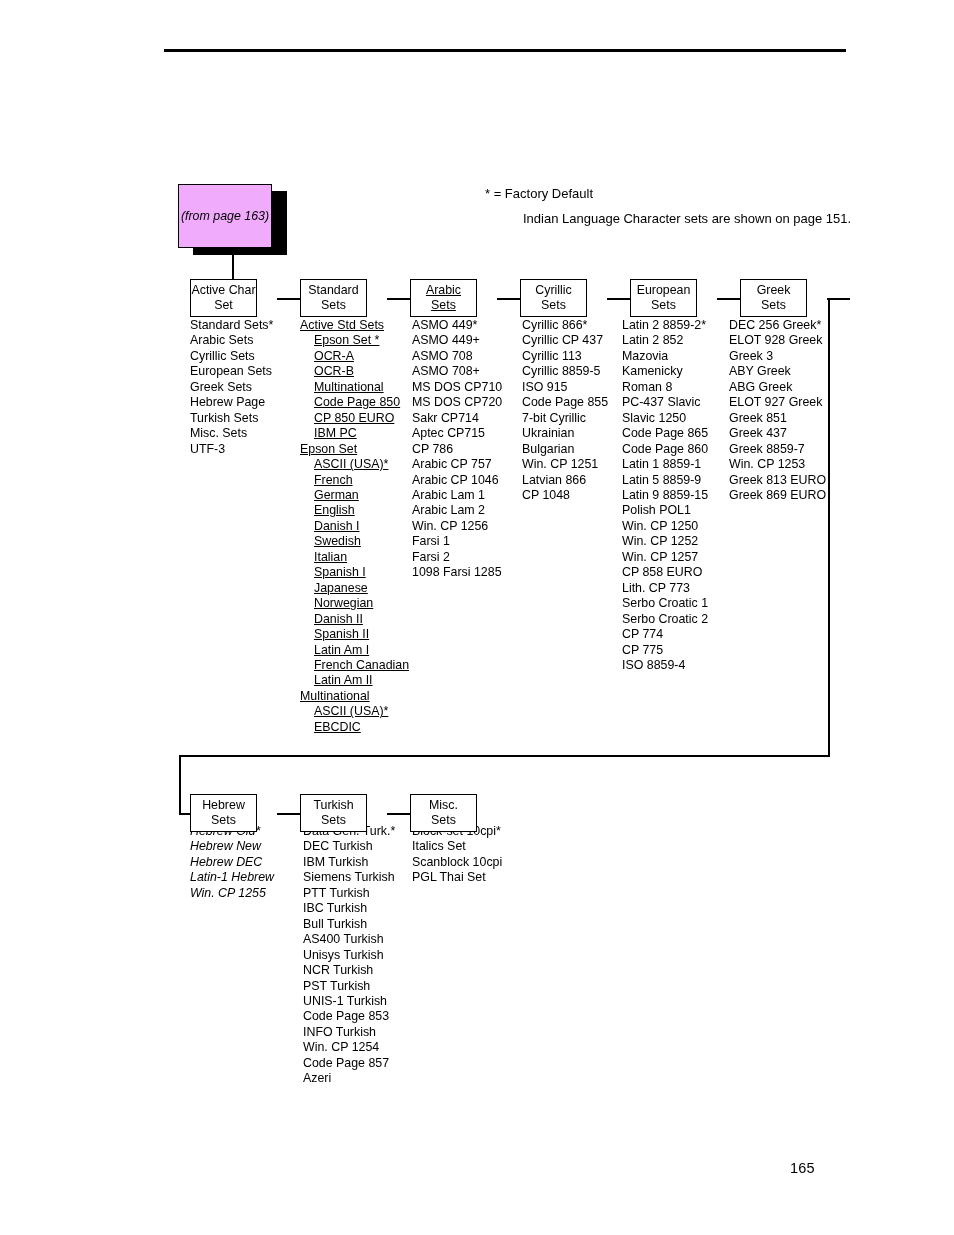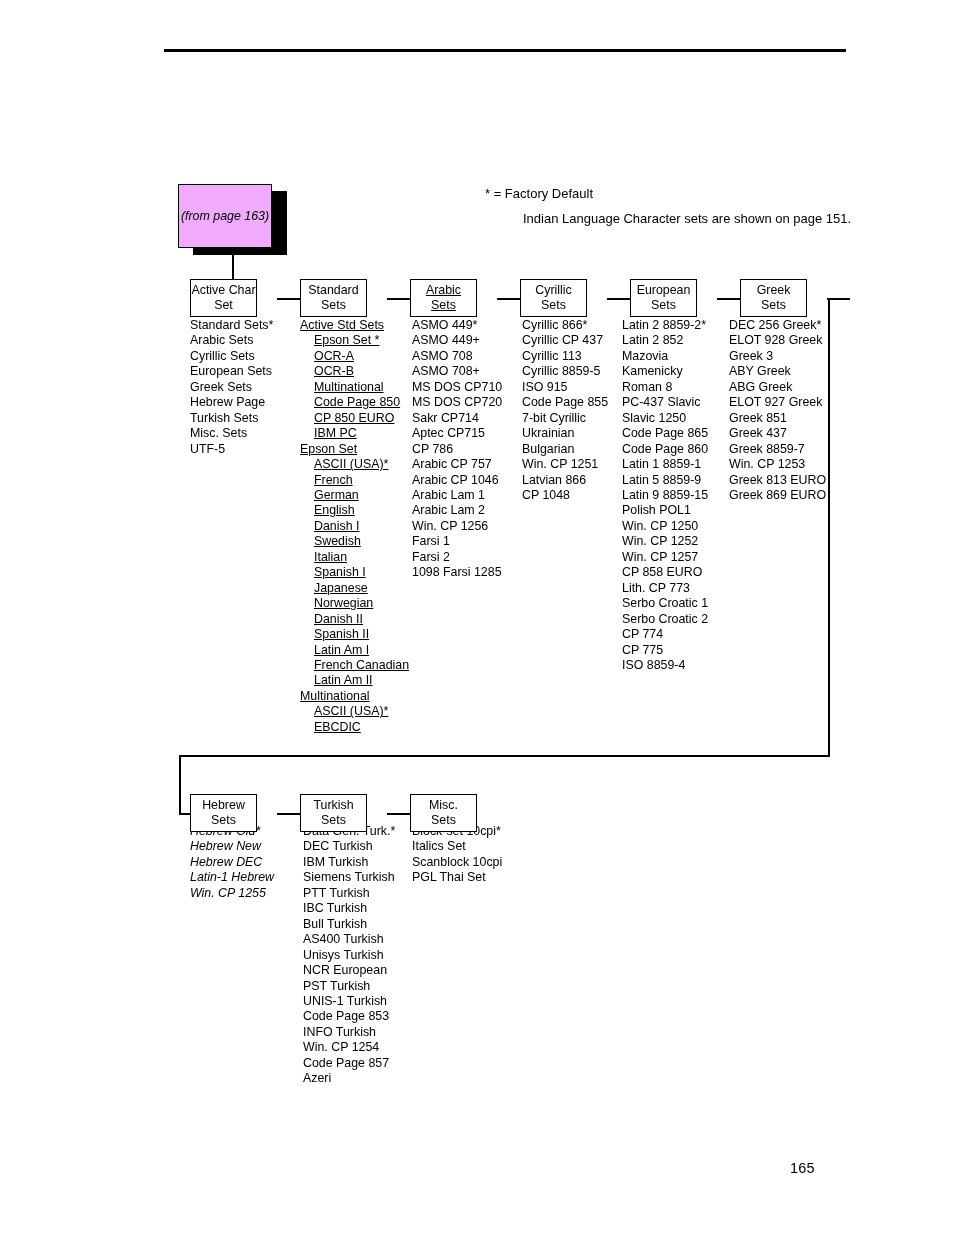--- a/index.html
+++ b/index.html
@@ -167,21 +167,21 @@
 
 <div class="col" style="left:190px; top:318px;">
     <span class="item">Standard Sets*</span>
     <span class="item">Arabic Sets</span>
     <span class="item">Cyrillic Sets</span>
     <span class="item">European Sets</span>
     <span class="item">Greek Sets</span>
     <span class="item">Hebrew Page</span>
     <span class="item">Turkish Sets</span>
     <span class="item">Misc. Sets</span>
-    <span class="item">UTF-5</span>
+    <span class="item">UTF-3</span>
   </div>
 <div class="col" style="left:300px; top:318px;text-decoration:underline;">
     <span class="item">Active Std Sets</span>
     <span class="item ind1">Epson Set *</span>
     <span class="item ind1">OCR-A</span>
     <span class="item ind1">OCR-B</span>
     <span class="item ind1">Multinational</span>
     <span class="item ind1">Code Page 850</span>
     <span class="item ind1">CP 850 EURO</span>
     <span class="item ind1">IBM PC</span>
@@ -301,21 +301,21 @@
 <div class="col" style="left:303px; top:824px;">
     <span class="item">Data Gen. Turk.*</span>
     <span class="item">DEC Turkish</span>
     <span class="item">IBM Turkish</span>
     <span class="item">Siemens Turkish</span>
     <span class="item">PTT Turkish</span>
     <span class="item">IBC Turkish</span>
     <span class="item">Bull Turkish</span>
     <span class="item">AS400 Turkish</span>
     <span class="item">Unisys Turkish</span>
-    <span class="item">NCR European</span>
+    <span class="item">NCR Turkish</span>
     <span class="item">PST Turkish</span>
     <span class="item">UNIS-1 Turkish</span>
     <span class="item">Code Page 853</span>
     <span class="item">INFO Turkish</span>
     <span class="item">Win. CP 1254</span>
     <span class="item">Code Page 857</span>
     <span class="item">Azeri</span>
   </div>
 <div class="col" style="left:412px; top:824px;">
     <span class="item">Block-set 10cpi*</span>

